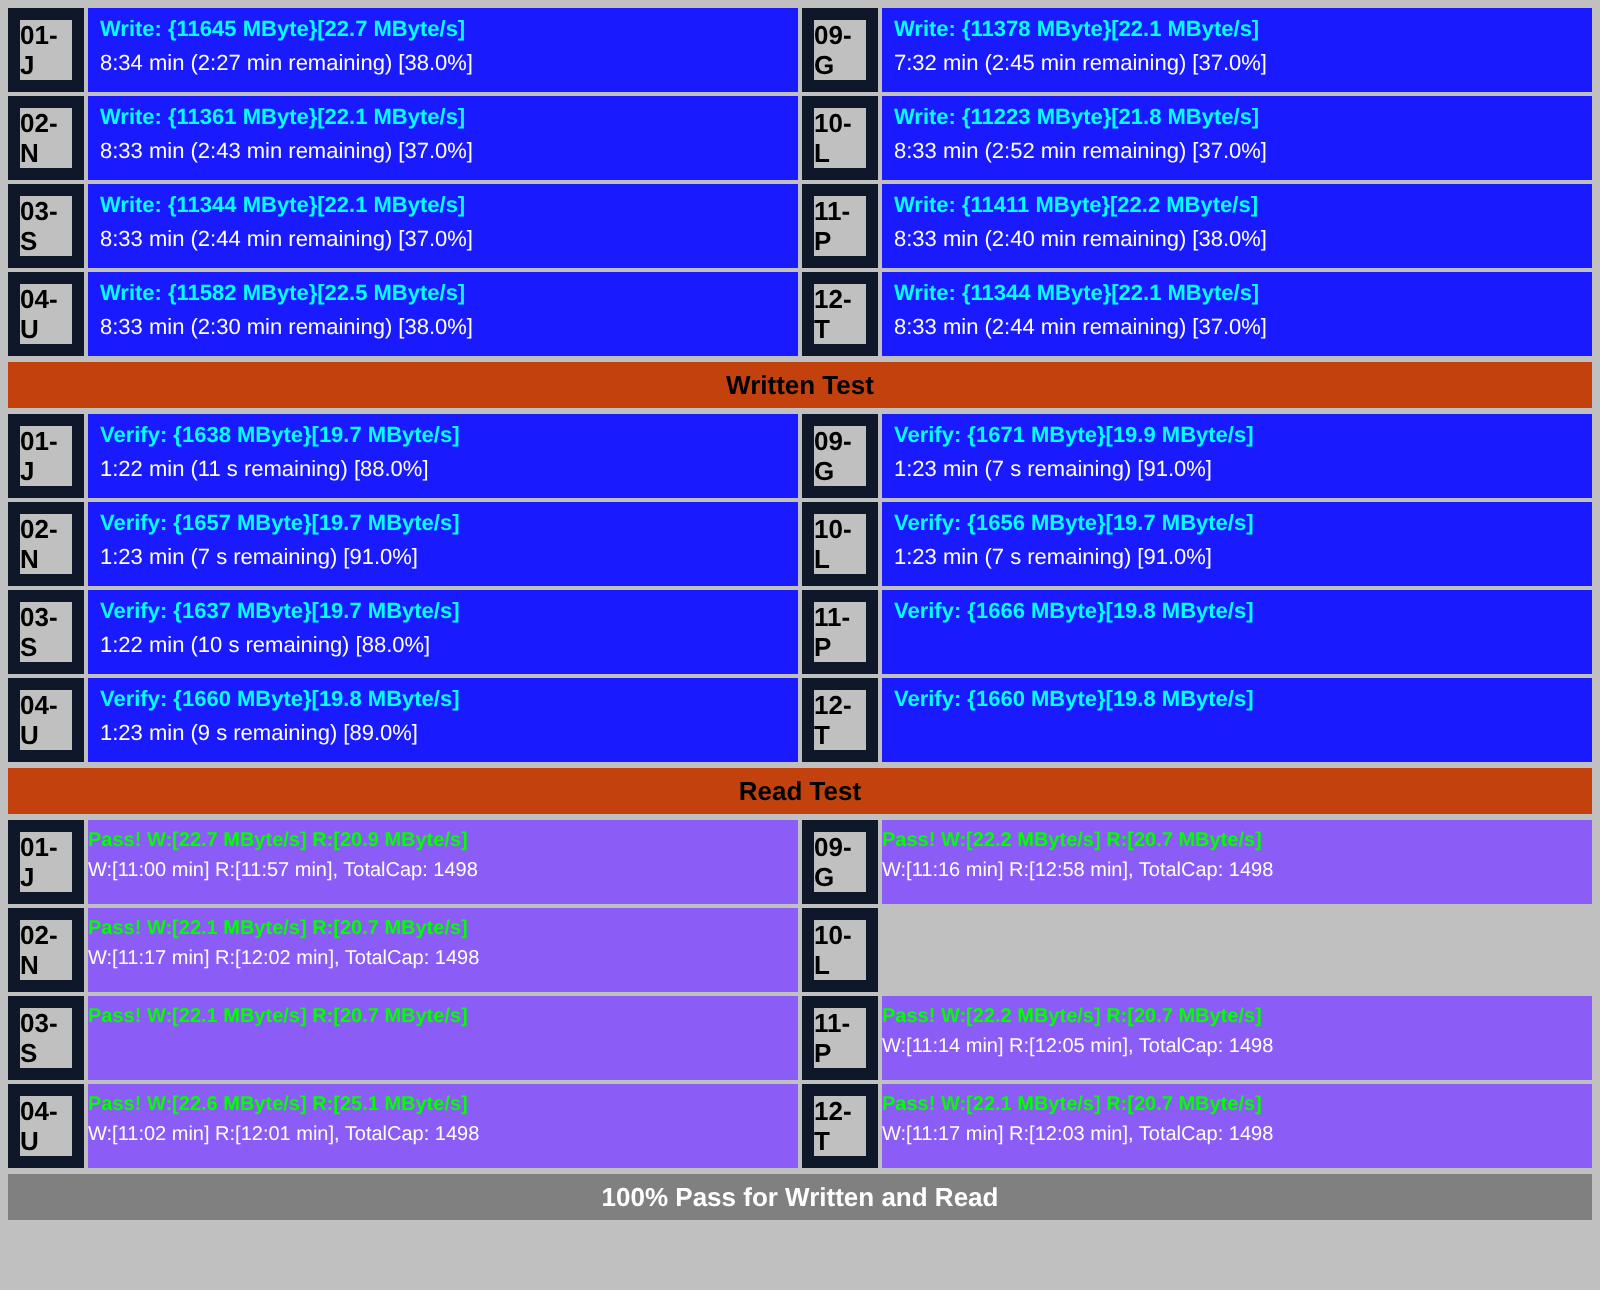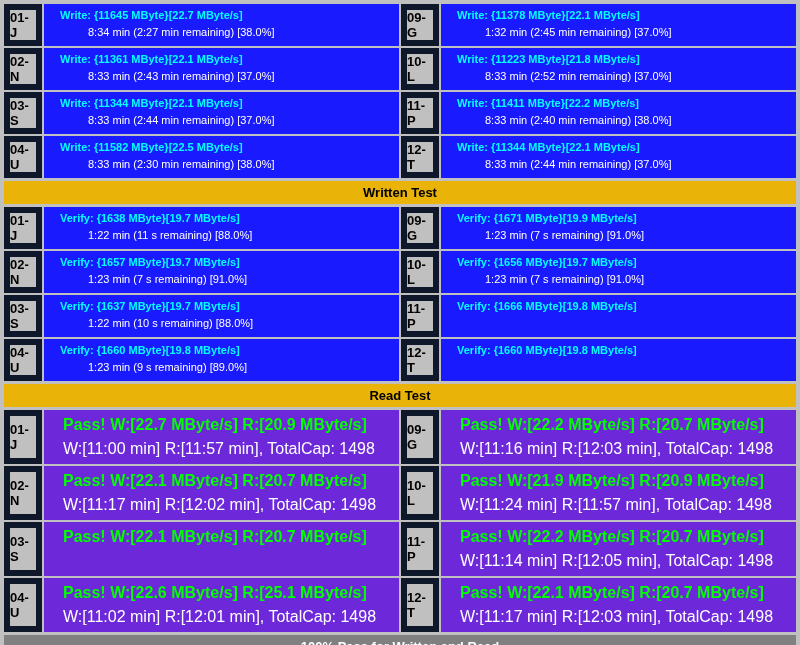--- a/index.html
+++ b/index.html
@@ -26,46 +26,45 @@
       min-width: 36px;
       display: flex;
       align-items: center;
       justify-content: center;
       border: 6px solid #0f172a;
     }
     .cell-content {
       flex: 1;
       background: #1a1aff;
       color: #fff;
-      padding: 3px 16px;
+      padding: 3px 6px;
       font-size: 11px;
       line-height: 1.5;
     }
     .cell-content .line1 {
       color: #00ffff;
       font-weight: bold;
     }
     .cell-content .line2 {
       color: #fff;
-      margin-left: 28px;
     }
     .section-divider {
-      background: #eab308;
+      background: #c2410c;
       text-align: center;
       padding: 4px;
       font-size: 13px;
       font-weight: bold;
       color: #000;
       margin: 3px 0;
     }
     .pass-cell-content {
-      background: #6d28d9;
-      color: #fff;
-      padding: 3px 19px;
-      font-size: 16px;
+      background: #8b5cf6;
+      color: #fff;
+      padding: 3px 0;
+      font-size: 10px;
       line-height: 1.5;
     }
     .pass-cell-content .line1 {
       color: #00ff00;
       font-weight: bold;
     }
     .pass-cell-content .line2 {
       color: #fff;
     }
     .bottom-bar {
@@ -93,21 +92,21 @@
     <div id="write-rows">
         <div class="row-pair">
       <div class="cell-id">01-J</div>
       <div class="cell-content">
         <div class="line1">Write: {11645 MByte}[22.7 MByte/s]</div>
         <div class="line2">8:34 min (2:27 min remaining)  [38.0%]</div>
       </div>
       <div class="cell-id">09-G</div>
       <div class="cell-content">
         <div class="line1">Write: {11378 MByte}[22.1 MByte/s]</div>
-        <div class="line2">1:32 min (2:45 min remaining)  [37.0%]</div>
+        <div class="line2">7:32 min (2:45 min remaining)  [37.0%]</div>
       </div>
     </div>
         <div class="row-pair">
       <div class="cell-id">02-N</div>
       <div class="cell-content">
         <div class="line1">Write: {11361 MByte}[22.1 MByte/s]</div>
         <div class="line2">8:33 min (2:43 min remaining)  [37.0%]</div>
       </div>
       <div class="cell-id">10-L</div>
       <div class="cell-content">
@@ -205,34 +204,30 @@
     <div id="read-rows">
         <div class="row-pair">
       <div class="cell-id">01-J</div>
       <div class="pass-cell-content">
         <div class="line1">Pass! W:[22.7 MByte/s] R:[20.9 MByte/s]</div>
         <div class="line2">W:[11:00 min] R:[11:57 min], TotalCap: 1498</div>
       </div>
       <div class="cell-id">09-G</div>
       <div class="pass-cell-content">
         <div class="line1">Pass! W:[22.2 MByte/s] R:[20.7 MByte/s]</div>
-        <div class="line2">W:[11:16 min] R:[12:03 min], TotalCap: 1498</div>
+        <div class="line2">W:[11:16 min] R:[12:58 min], TotalCap: 1498</div>
       </div>
     </div>
         <div class="row-pair">
       <div class="cell-id">02-N</div>
       <div class="pass-cell-content">
         <div class="line1">Pass! W:[22.1 MByte/s] R:[20.7 MByte/s]</div>
         <div class="line2">W:[11:17 min] R:[12:02 min], TotalCap: 1498</div>
       </div>
       <div class="cell-id">10-L</div>
-      <div class="pass-cell-content">
-        <div class="line1">Pass! W:[21.9 MByte/s] R:[20.9 MByte/s]</div>
-        <div class="line2">W:[11:24 min] R:[11:57 min], TotalCap: 1498</div>
-      </div>
     </div>
         <div class="row-pair">
       <div class="cell-id">03-S</div>
       <div class="pass-cell-content">
         <div class="line1">Pass! W:[22.1 MByte/s] R:[20.7 MByte/s]</div>
       </div>
       <div class="cell-id">11-P</div>
       <div class="pass-cell-content">
         <div class="line1">Pass! W:[22.2 MByte/s] R:[20.7 MByte/s]</div>
         <div class="line2">W:[11:14 min] R:[12:05 min], TotalCap: 1498</div>

